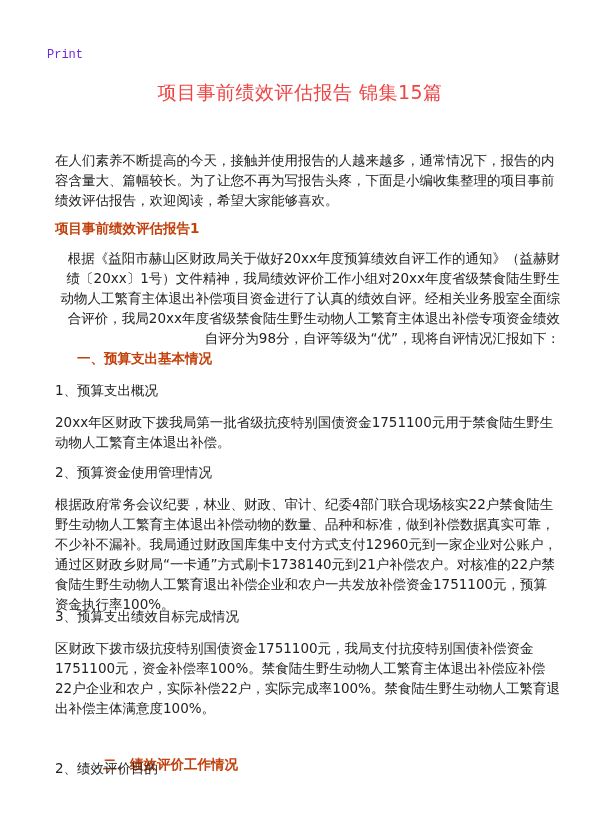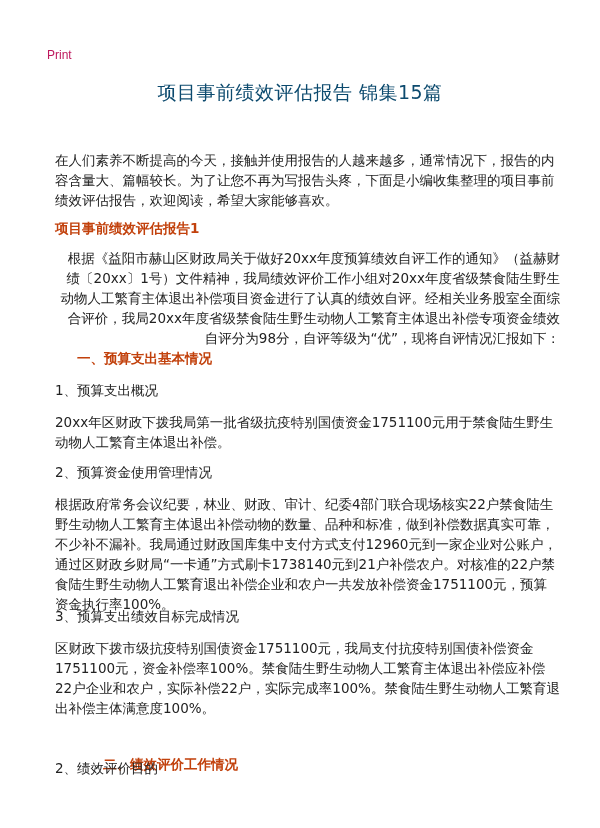--- a/index.html
+++ b/index.html
@@ -3,25 +3,25 @@
 <meta charset="utf-8">
 <style>
   html, body { margin: 0; padding: 0; background: #ffffff; }
   body {
     width: 600px; height: 828px; overflow: hidden; position: relative;
     font-family: "DejaVu Sans", sans-serif; color: #1a1a1a;
   }
   .page { position: absolute; left: 0; top: 0; width: 600px; height: 828px; }
   .print {
     position: absolute; left: 47px; top: 48px;
-    font-family: Liberation Sans, sans-serif; font-size: 12px; color: #be185d;
+    font-family: Liberation Mono, monospace; font-size: 12px; color: #6d28d9;
   }
   .title {
     position: absolute; left: 0; width: 600px; top: 80px; text-align: center;
-    font-size: 19px; color: #0c4a6e; letter-spacing: 0.5px;
+    font-size: 19px; color: #ef4444; letter-spacing: 0.5px;
   }
   .text {
     position: absolute; left: 55px; width: 505px;
     font-size: 13.5px; line-height: 20px; color: #222;
   }
   .h { font-weight: bold; color: #c2410c; }
 </style>
 </head>
 <body>
 

